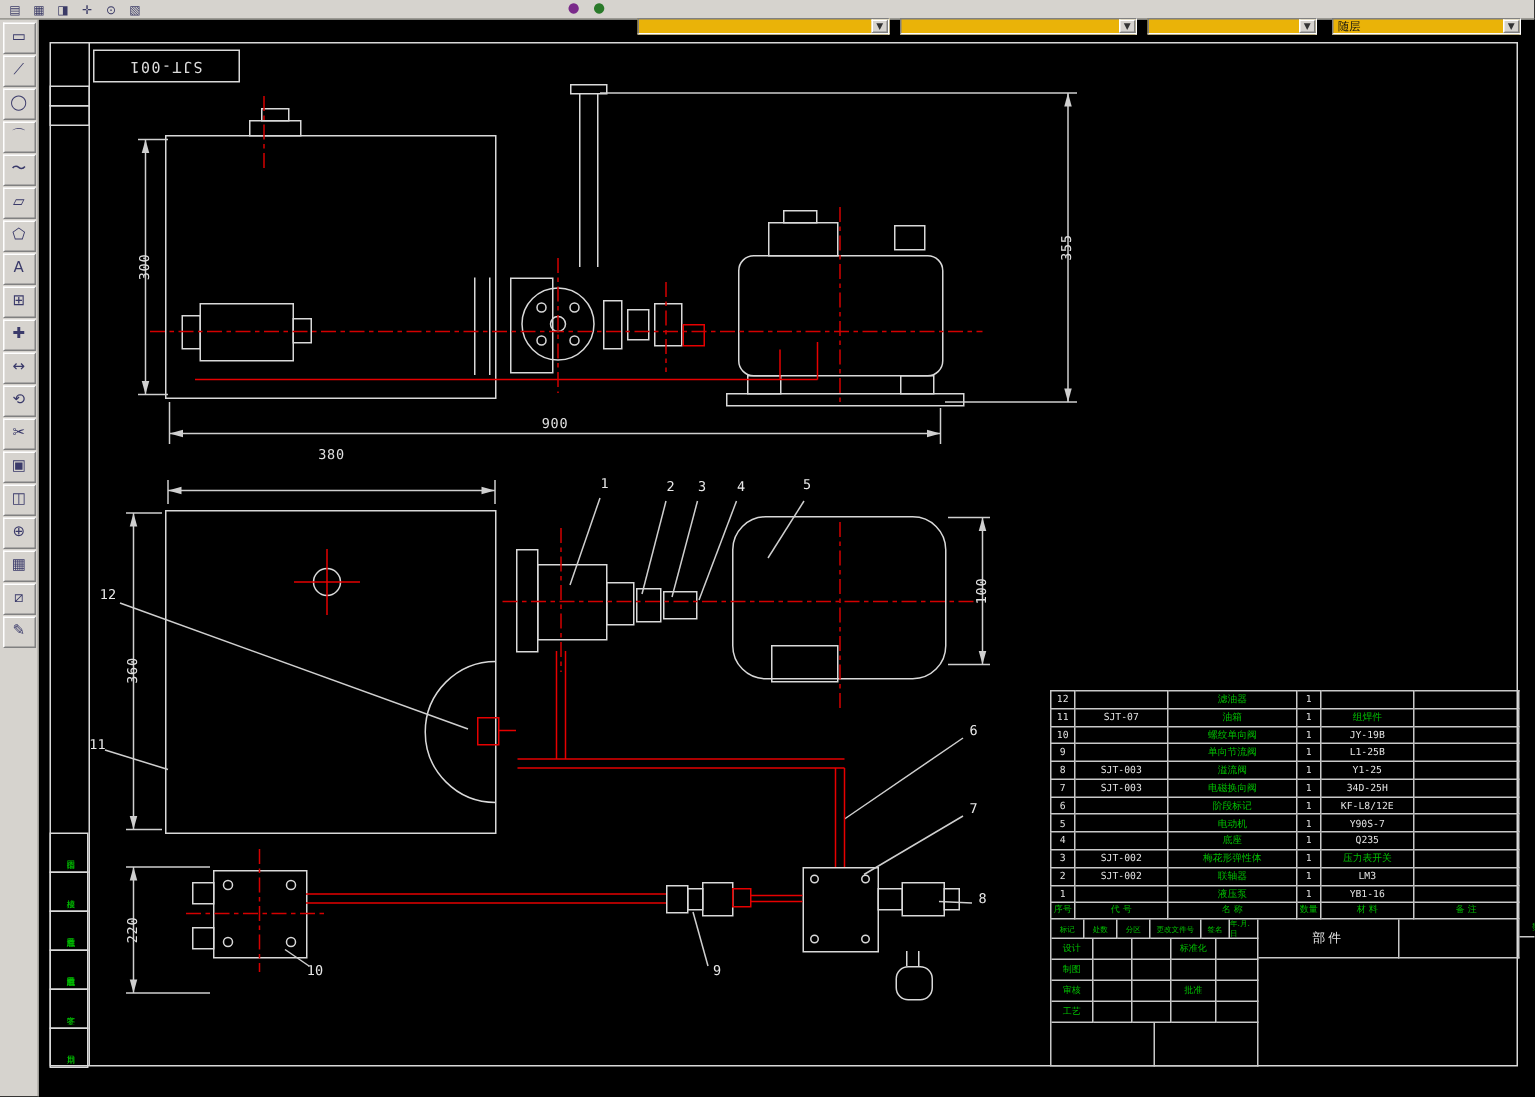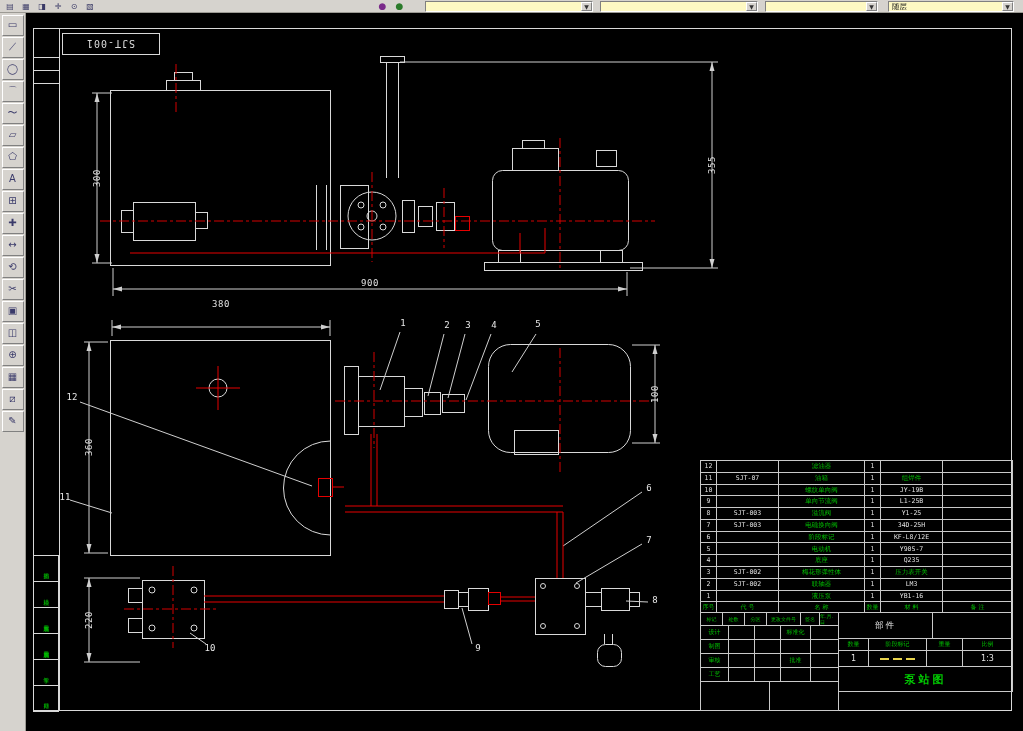--- a/index.html
+++ b/index.html
@@ -5,21 +5,21 @@
   *{margin:0;padding:0;box-sizing:border-box}
   html,body{width:1023px;height:731px;overflow:hidden}
   body{background:#000;font-family:"DejaVu Sans",sans-serif;position:relative}
   .screen{position:absolute;inset:0}
   svg.linework{position:absolute;left:0;top:0;z-index:1}
 
   
   .topbar{position:absolute;left:0;top:0;width:1023px;height:13px;background:#d6d3ce;z-index:20;border-bottom:1px solid #9c9a94}
   .tb-icon{position:absolute;top:1px;width:14px;height:11px;font-size:8px;line-height:10px;text-align:center;color:#3a3a66;background:#d6d3ce;border:1px solid #d6d3ce}
   .tb-round{position:absolute;top:1px;width:11px;height:11px;font-size:9px;line-height:10px;text-align:center}
-  .combo{position:absolute;top:1px;height:11px;background:#fef9c3;border:1px solid;border-color:#808080 #fff #fff #808080;display:flex;align-items:center;z-index:21}
+  .combo{position:absolute;top:12px;height:11px;background:#eab308;border:1px solid;border-color:#808080 #fff #fff #808080;display:flex;align-items:center;z-index:21}
   .combo .val{flex:1;font-size:7.5px;color:#111;padding-left:3px;white-space:nowrap;overflow:hidden;line-height:9px}
   .combo .dd{width:11px;height:9px;background:#d6d3ce;border:1px solid;border-color:#fff #808080 #808080 #fff;font-size:6px;line-height:8px;text-align:center;color:#333}
   .sidebar{position:absolute;left:0;top:13px;width:26px;height:718px;background:#d6d3ce;z-index:20;border-right:1px solid #9c9a94;padding-top:2px}
   .tool-btn{width:22px;height:21px;margin:0 auto 1px auto;background:#d6d3ce;border:1px solid;border-color:#fff #808080 #808080 #fff;font-size:10px;line-height:18px;text-align:center;color:#3a3a6a;cursor:default}
 
   
   .ovl{position:absolute;z-index:5;color:#e0e0e0}
   .dim{font-family:"DejaVu Sans Mono",monospace;font-size:9px;text-align:center;letter-spacing:.5px;height:12px;line-height:12px}
   .vrot{transform:rotate(-90deg);transform-origin:center}
   .callout{position:absolute;z-index:5;width:16px;text-align:center;font-family:"DejaVu Sans Mono",monospace;font-size:9px;color:#e8e8e8}
@@ -28,21 +28,21 @@
   
   table.bom{position:absolute;left:700px;top:460px;width:312px;height:153px;border-collapse:collapse;table-layout:fixed;z-index:5}
   table.bom td{border:1px solid #c9c9c9;padding:0 1px;font-size:6.5px;line-height:1;overflow:hidden;white-space:nowrap;text-align:center;height:10px}
   .c-num,.c-code{color:#e2e2e2;font-family:"DejaVu Sans Mono",monospace}
   .c-cn{color:#00bf00}
   tr.bom-head td{color:#00bf00;font-size:6px;height:9px}
 
   
   .titleblock{position:absolute;left:700px;top:613px;width:312px;height:98px;z-index:5;display:flex;border-left:1px solid #c9c9c9}
   .tb-left{width:138px;display:flex;flex-direction:column}
-  .tb-right{width:174px;display:flex;flex-direction:column}
+  .tb-right{width:174px;display:flex;flex-direction:row}
   .tbrow{display:flex}
   .cell{border-right:1px solid #c9c9c9;border-bottom:1px solid #c9c9c9;overflow:hidden;display:flex;align-items:center;justify-content:center;color:#00bf00}
   .cell.wt{color:#e2e2e2}
   .f5{font-size:5px}.f6{font-size:6px}.f8{font-size:8px}
   .part-name{font-size:8.5px;color:#e6e6e6;letter-spacing:2px}
   .dwg-title{font-size:11px;font-weight:bold;color:#00cc00;letter-spacing:3px}
   .sheetnote{font-size:6.5px;color:#cfcfcf;letter-spacing:3px}
   .ydash{display:inline-block;width:9px;height:2px;background:#e8d44d;margin:0 2px}
 
   

